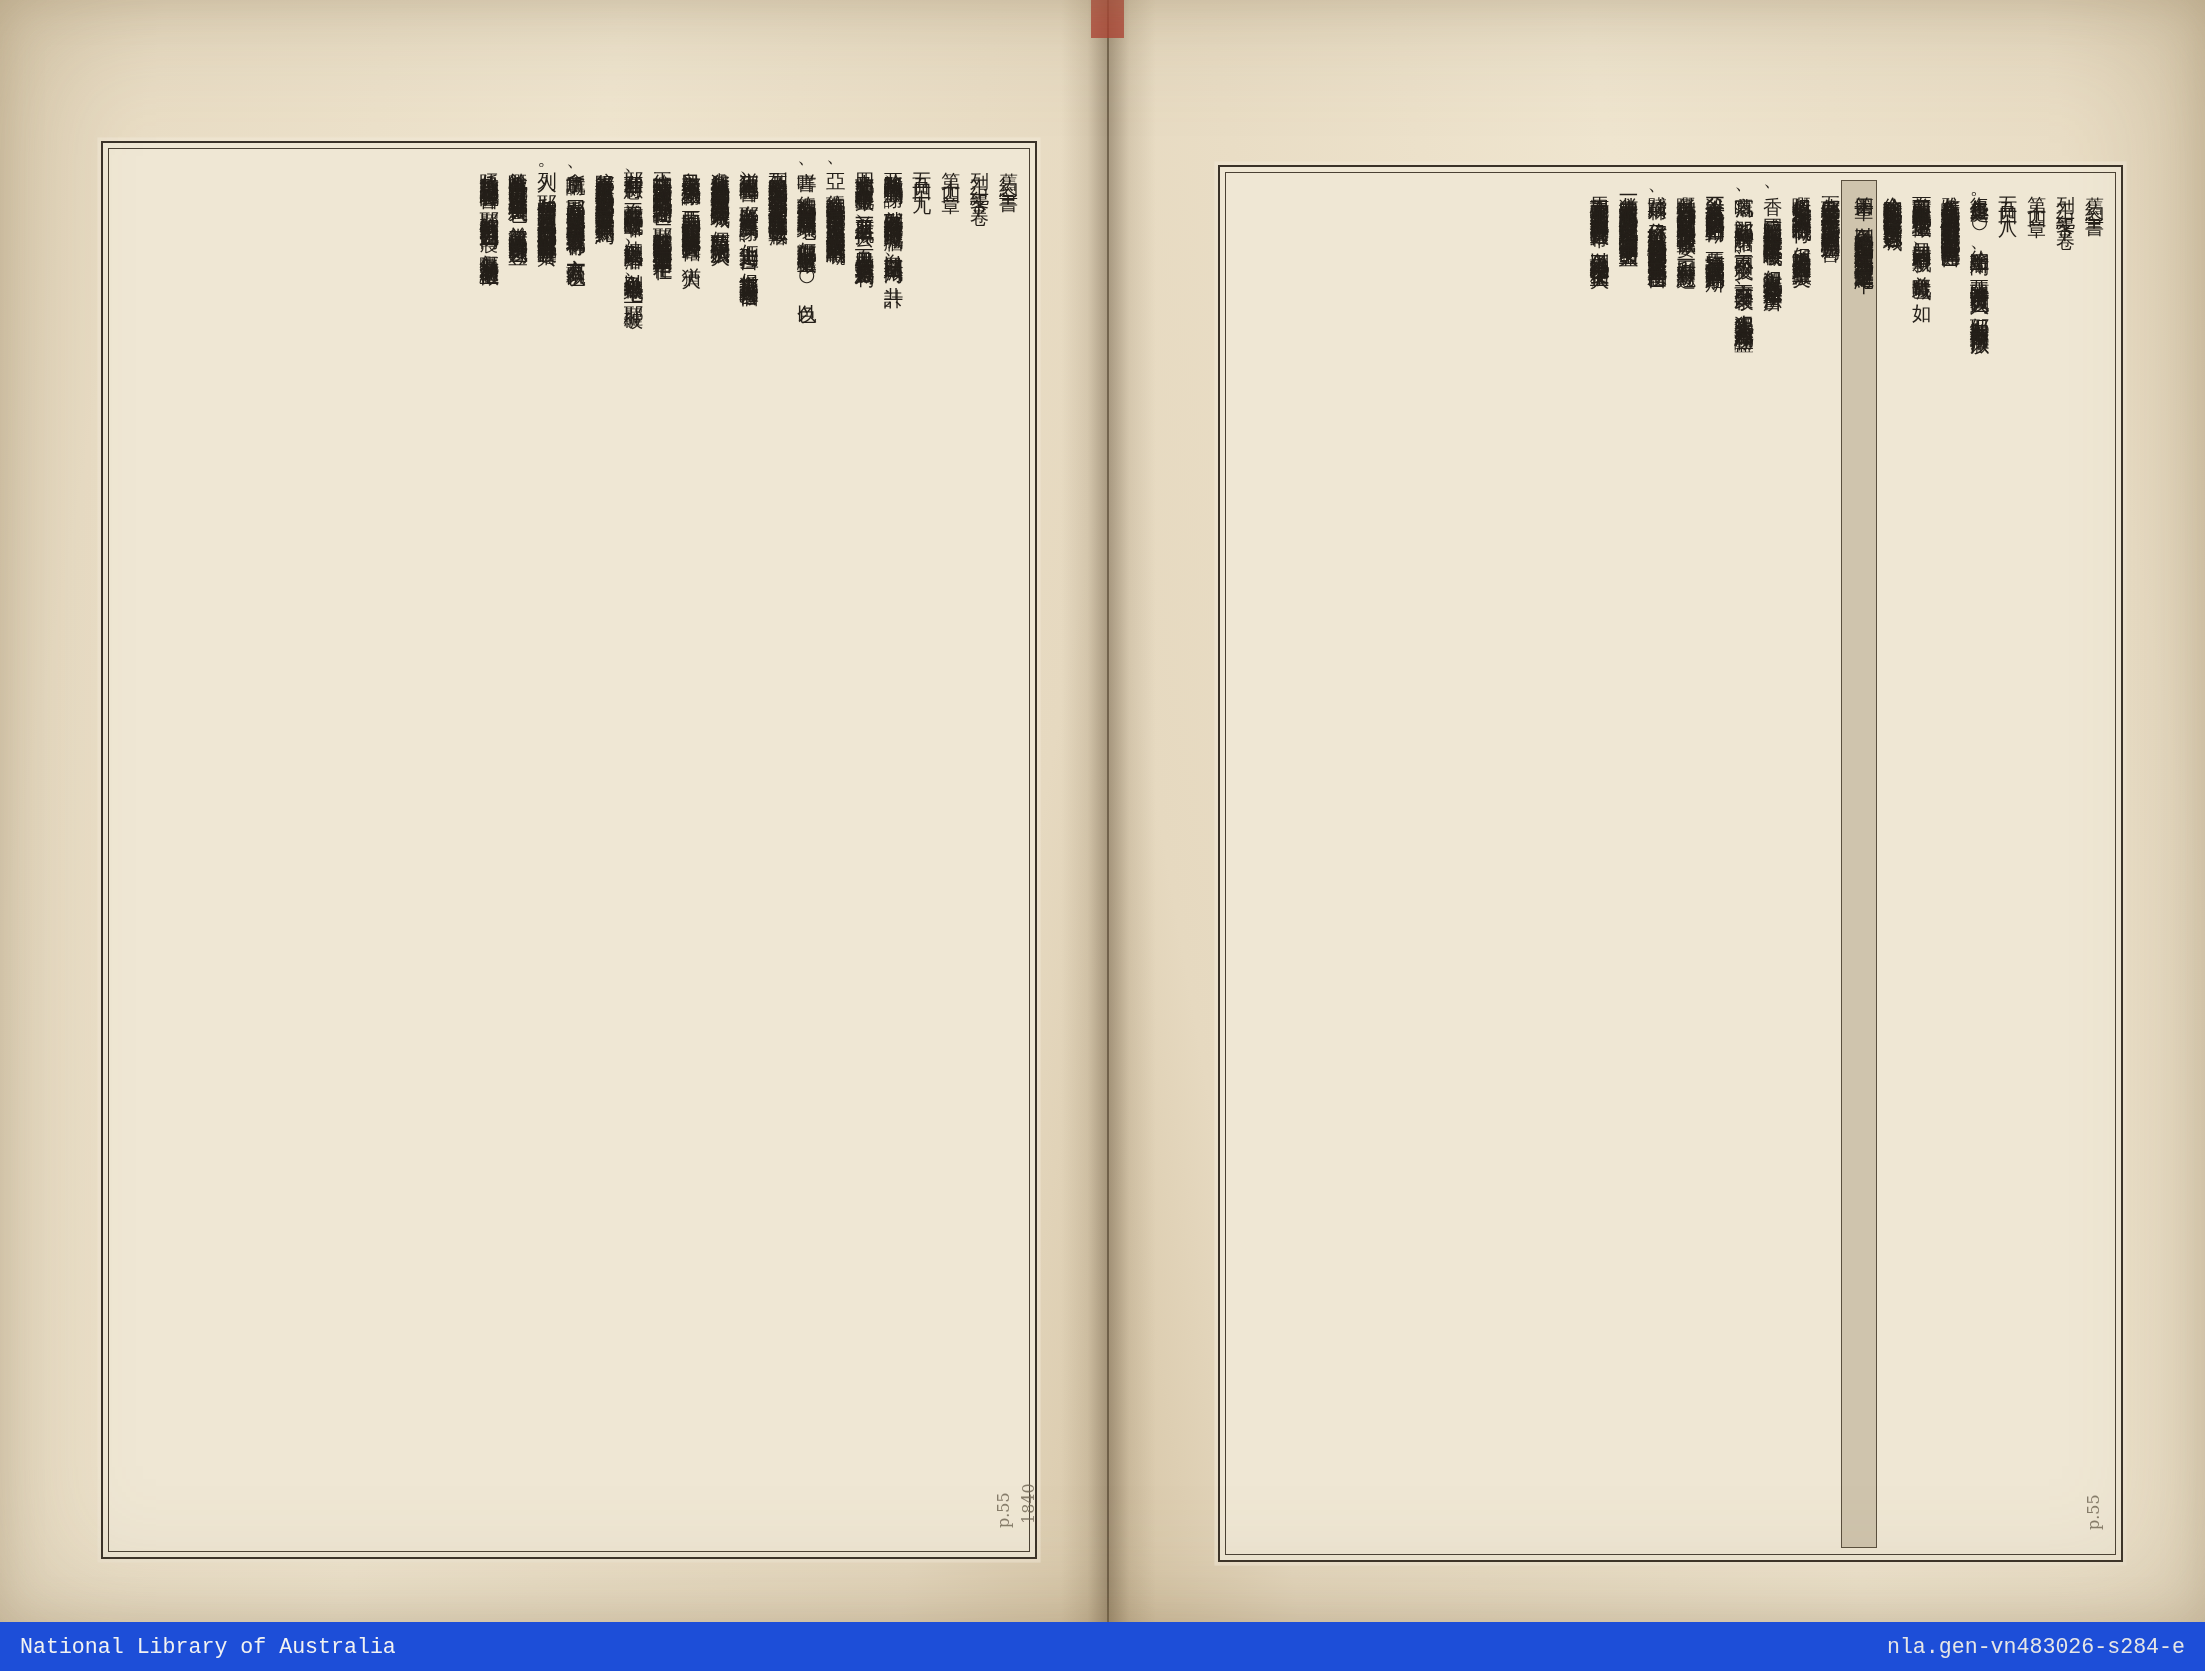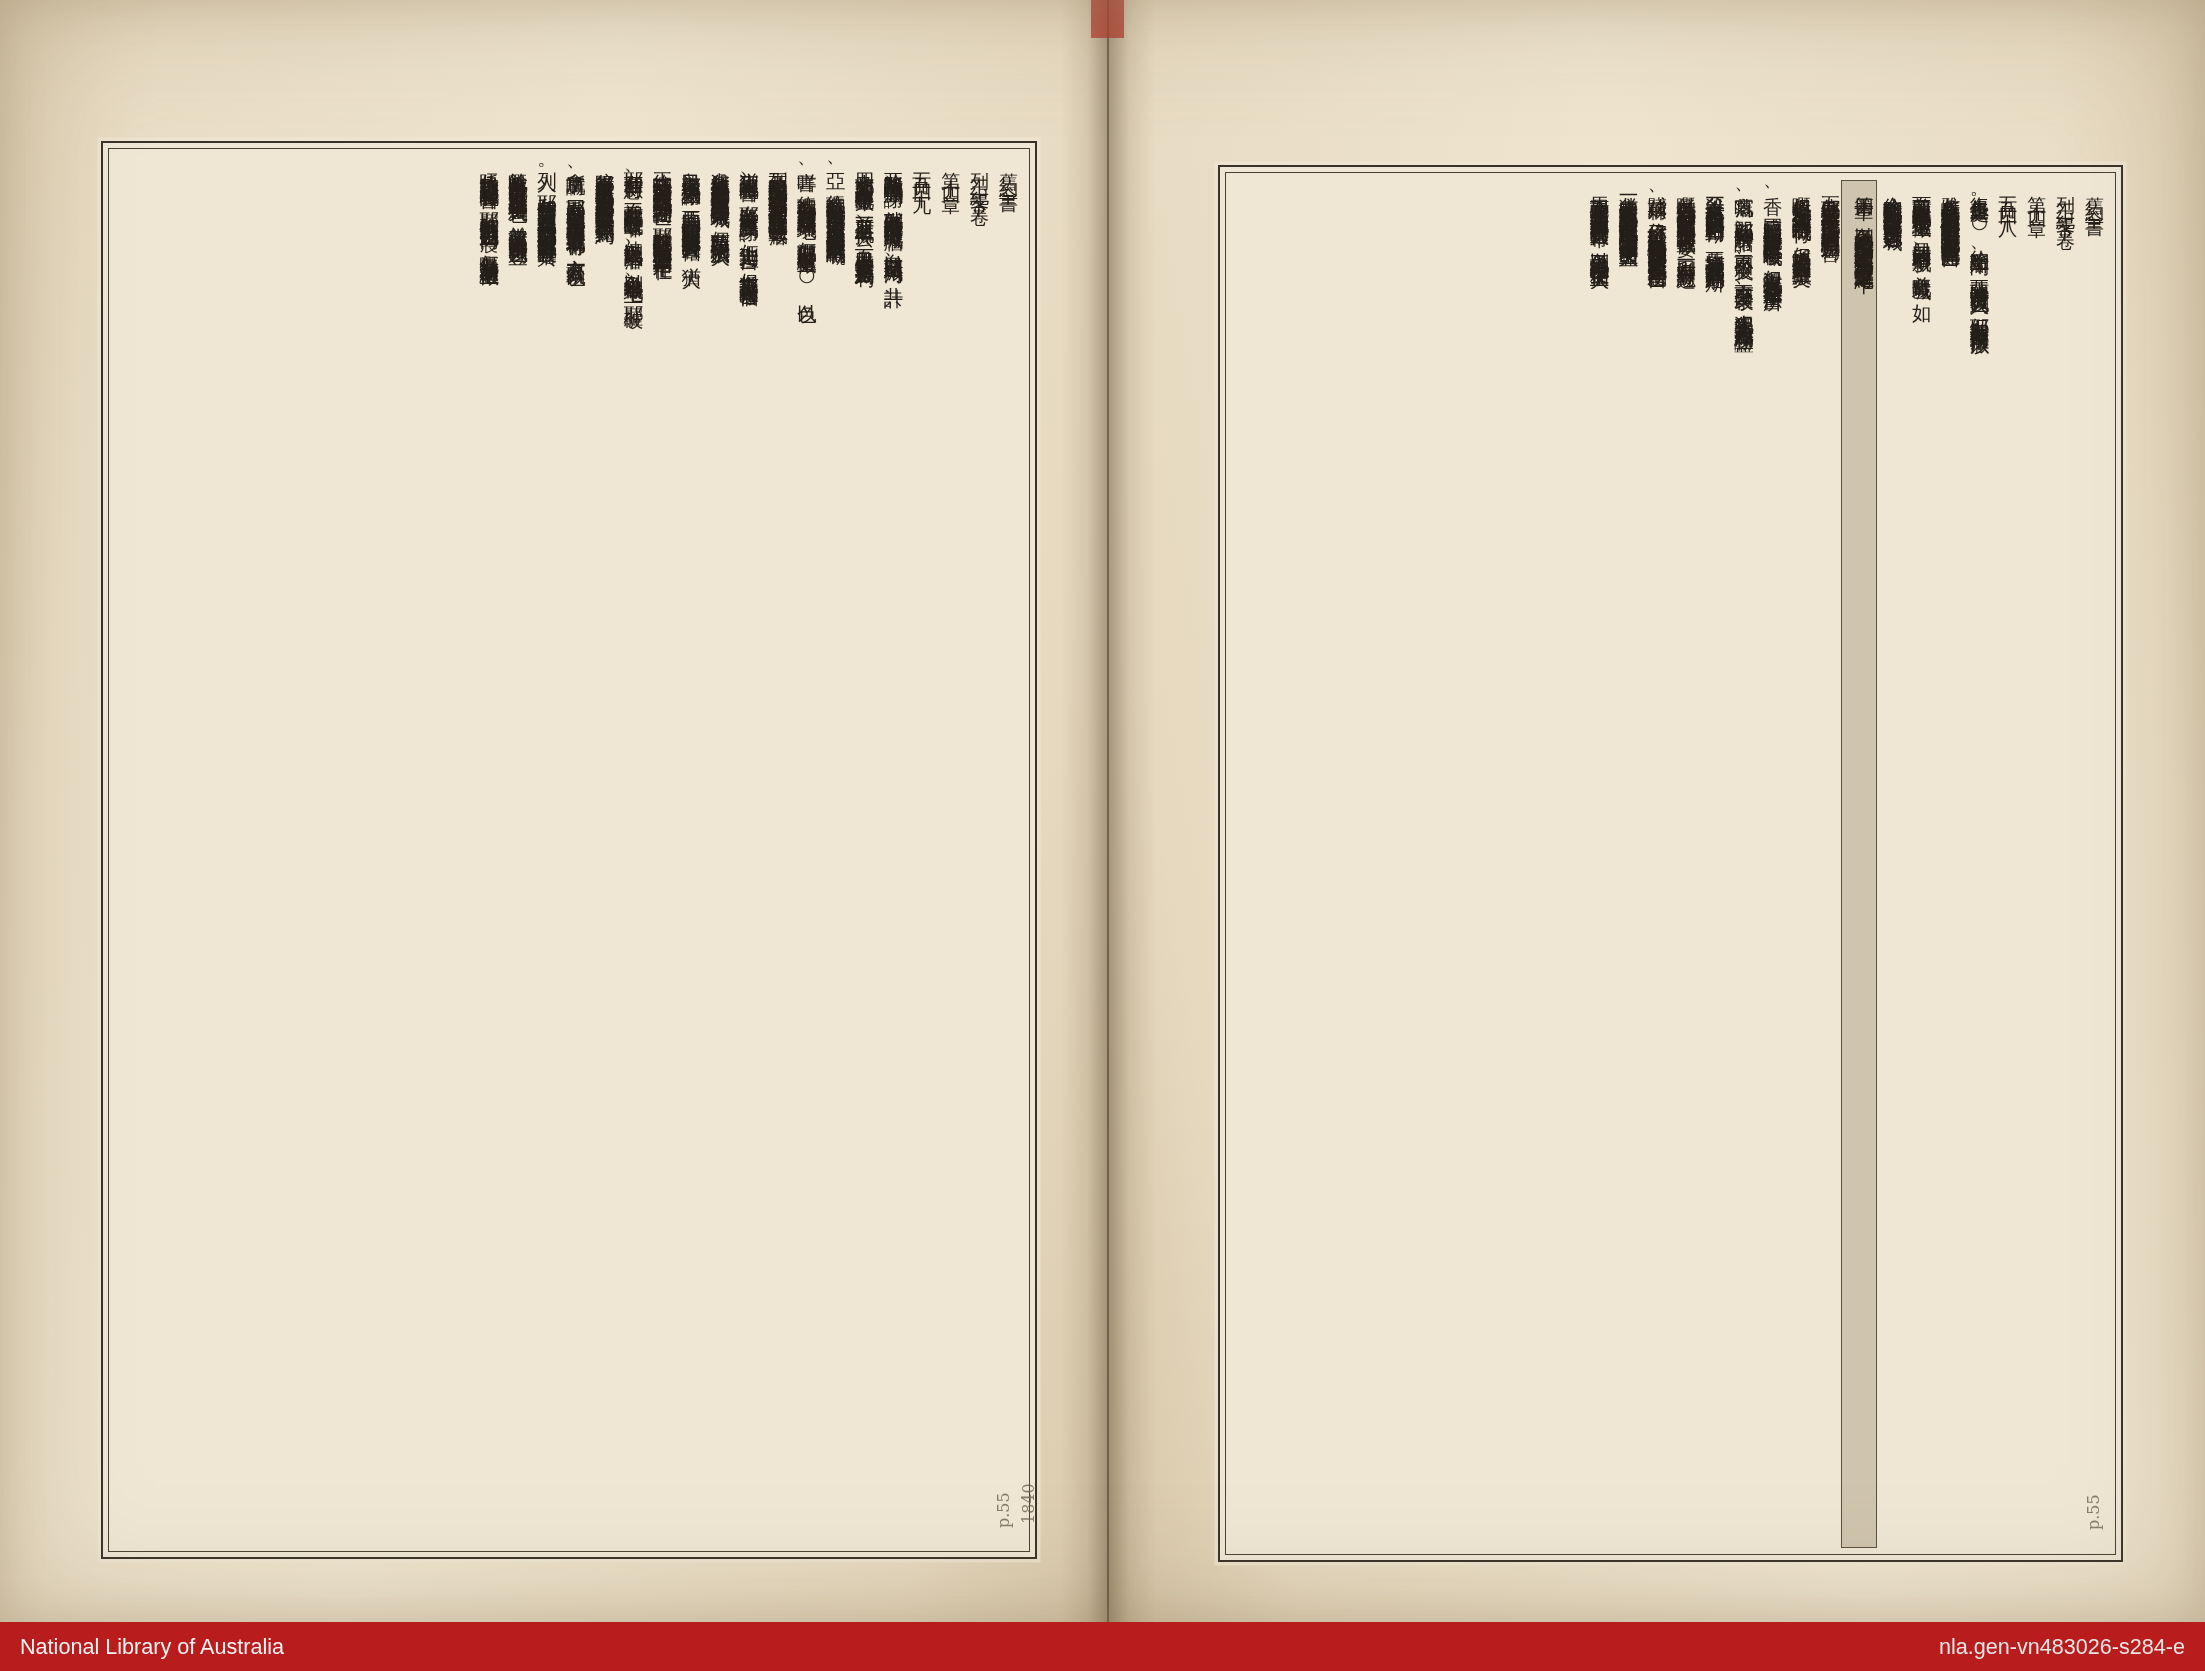--- a/index.html
+++ b/index.html
@@ -156,23 +156,23 @@
   .pencil-left2 { left: 1019px; top: 1524px; }
   .pencil-right { left: 2084px; top: 1530px; }
 
   
   .footer {
     position: absolute;
     left: 0;
     top: 1622px;
     width: 2205px;
     height: 49px;
-    background: #b91c1c;
+    background: #1d4ed8;
     color: #f2f2f2;
-    font-family: Liberation Sans, sans-serif;
+    font-family: Liberation Mono, monospace;
     font-size: 21.6px;
     display: flex;
     align-items: center;
     justify-content: space-between;
     padding: 12px 20px;
     box-sizing: border-box;
   }
   .footer .right { color: #e6e6e6; }
 </style>
 </head>

